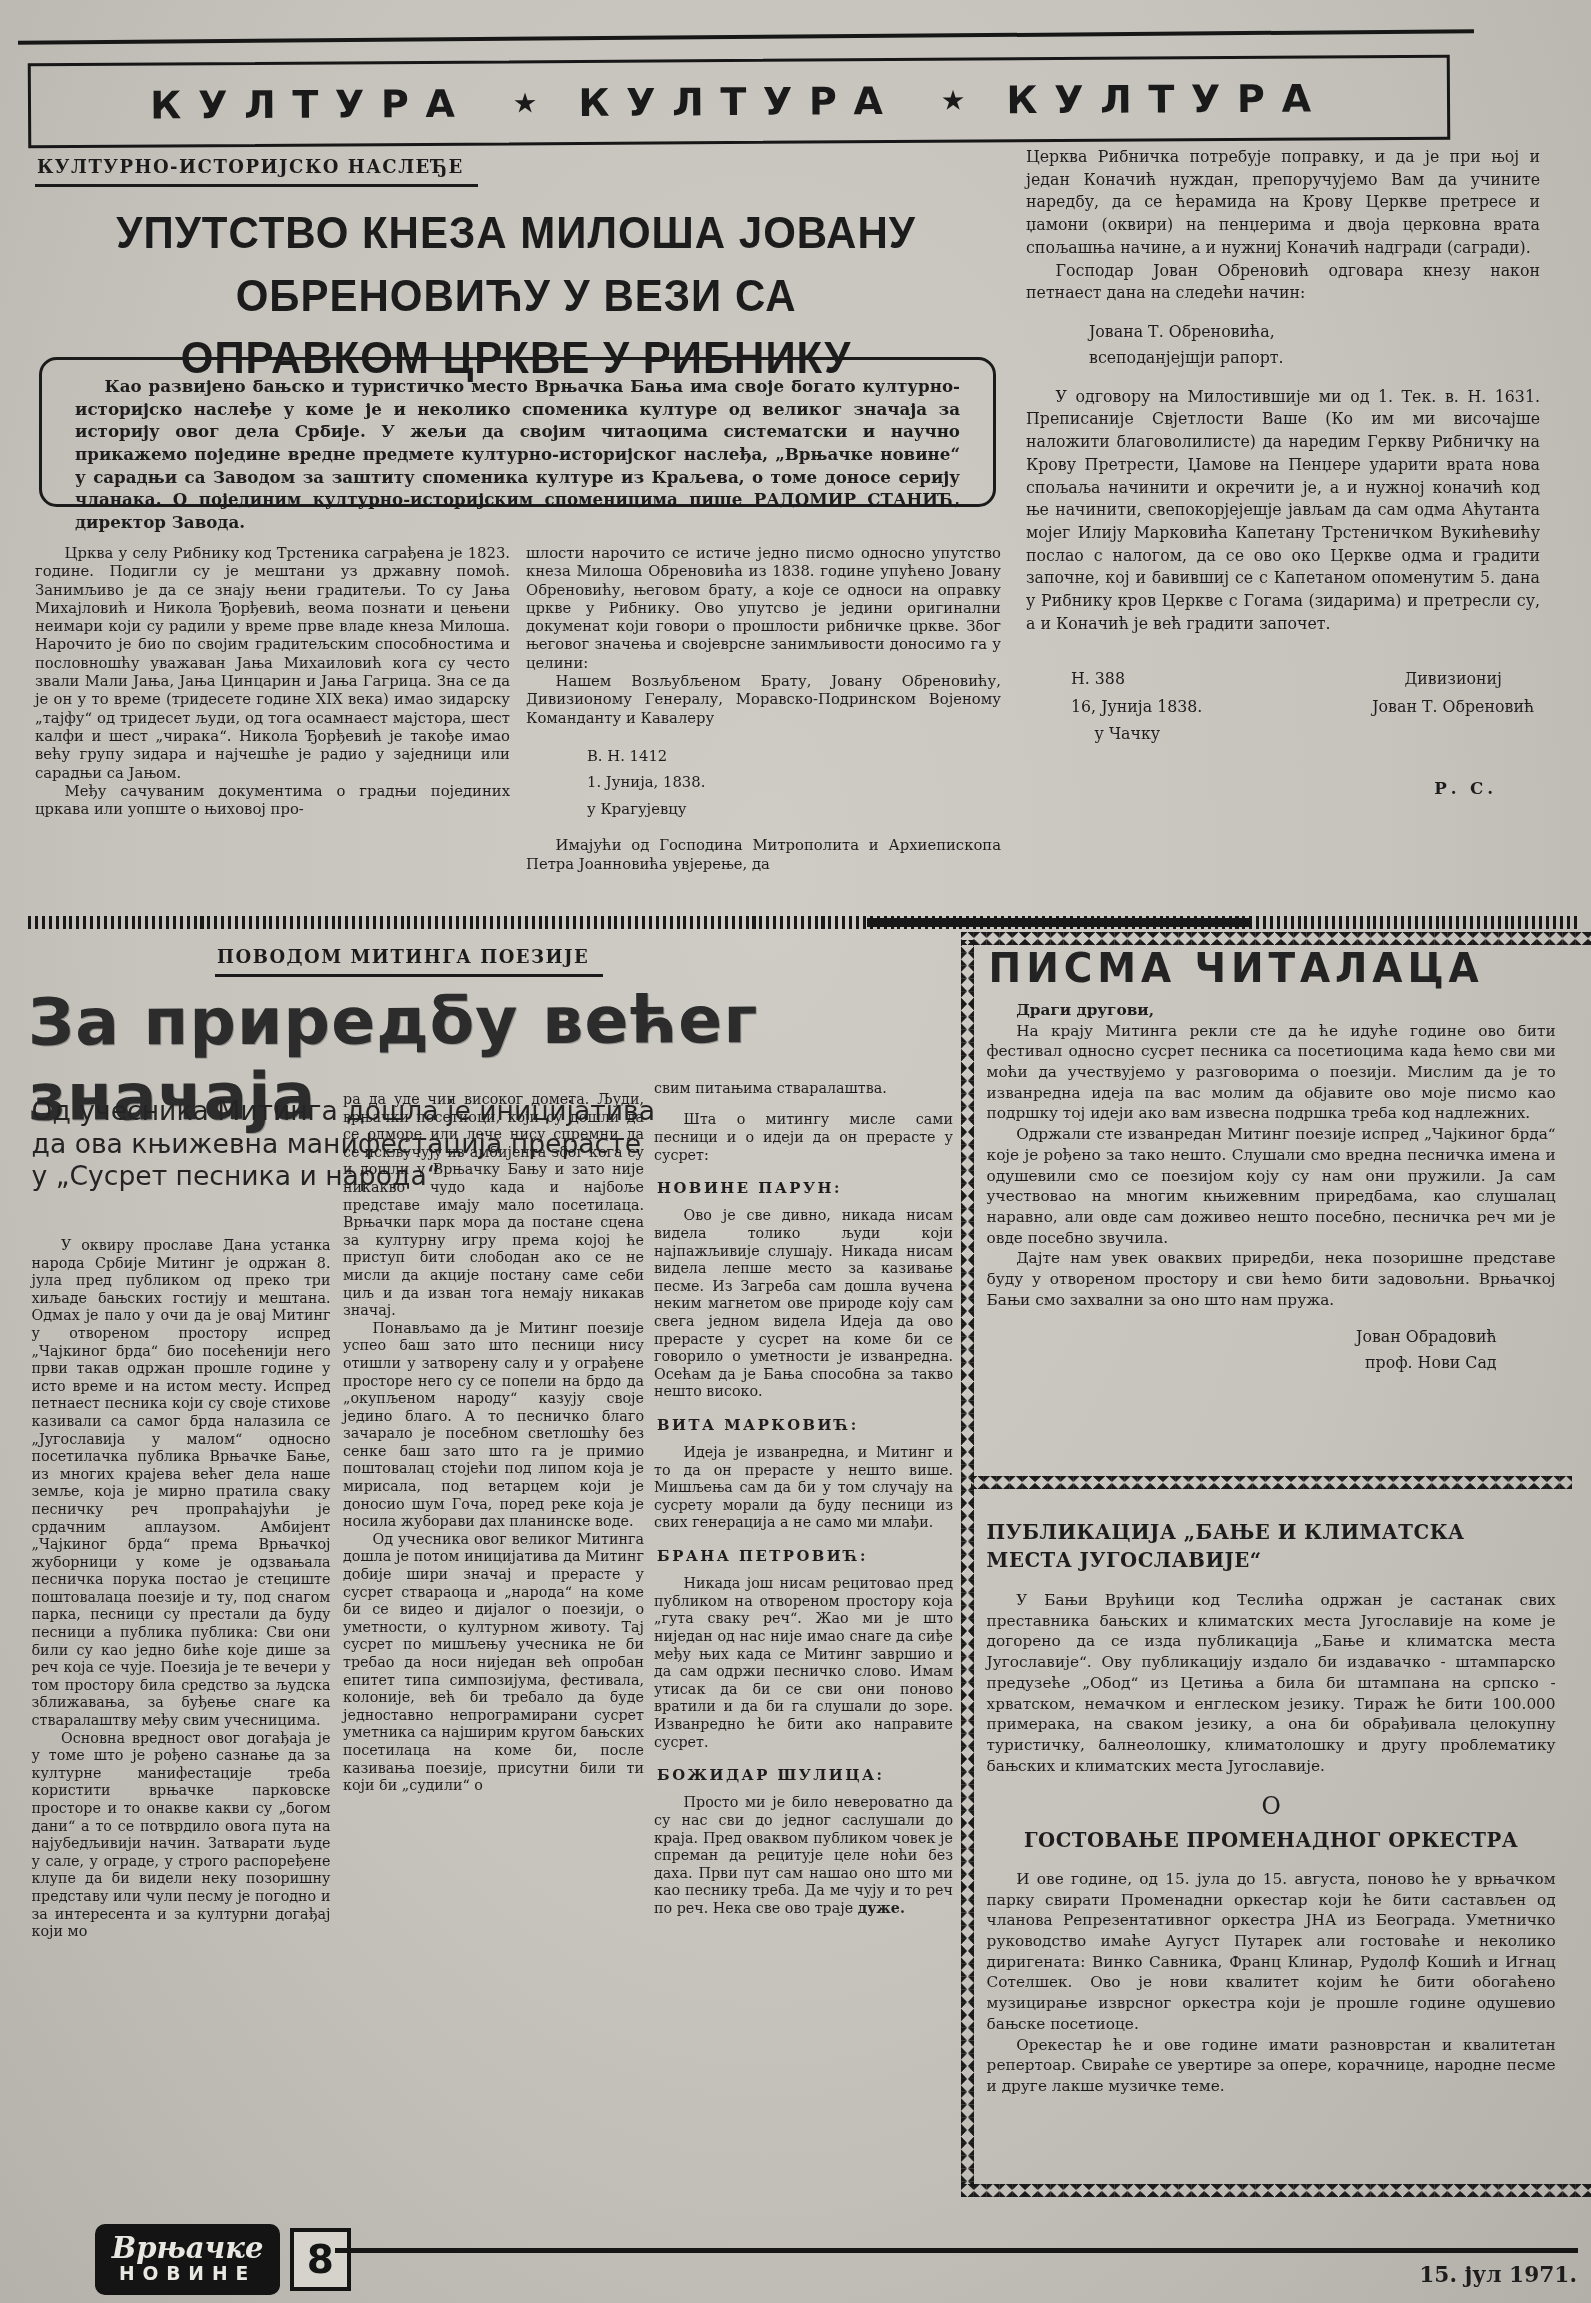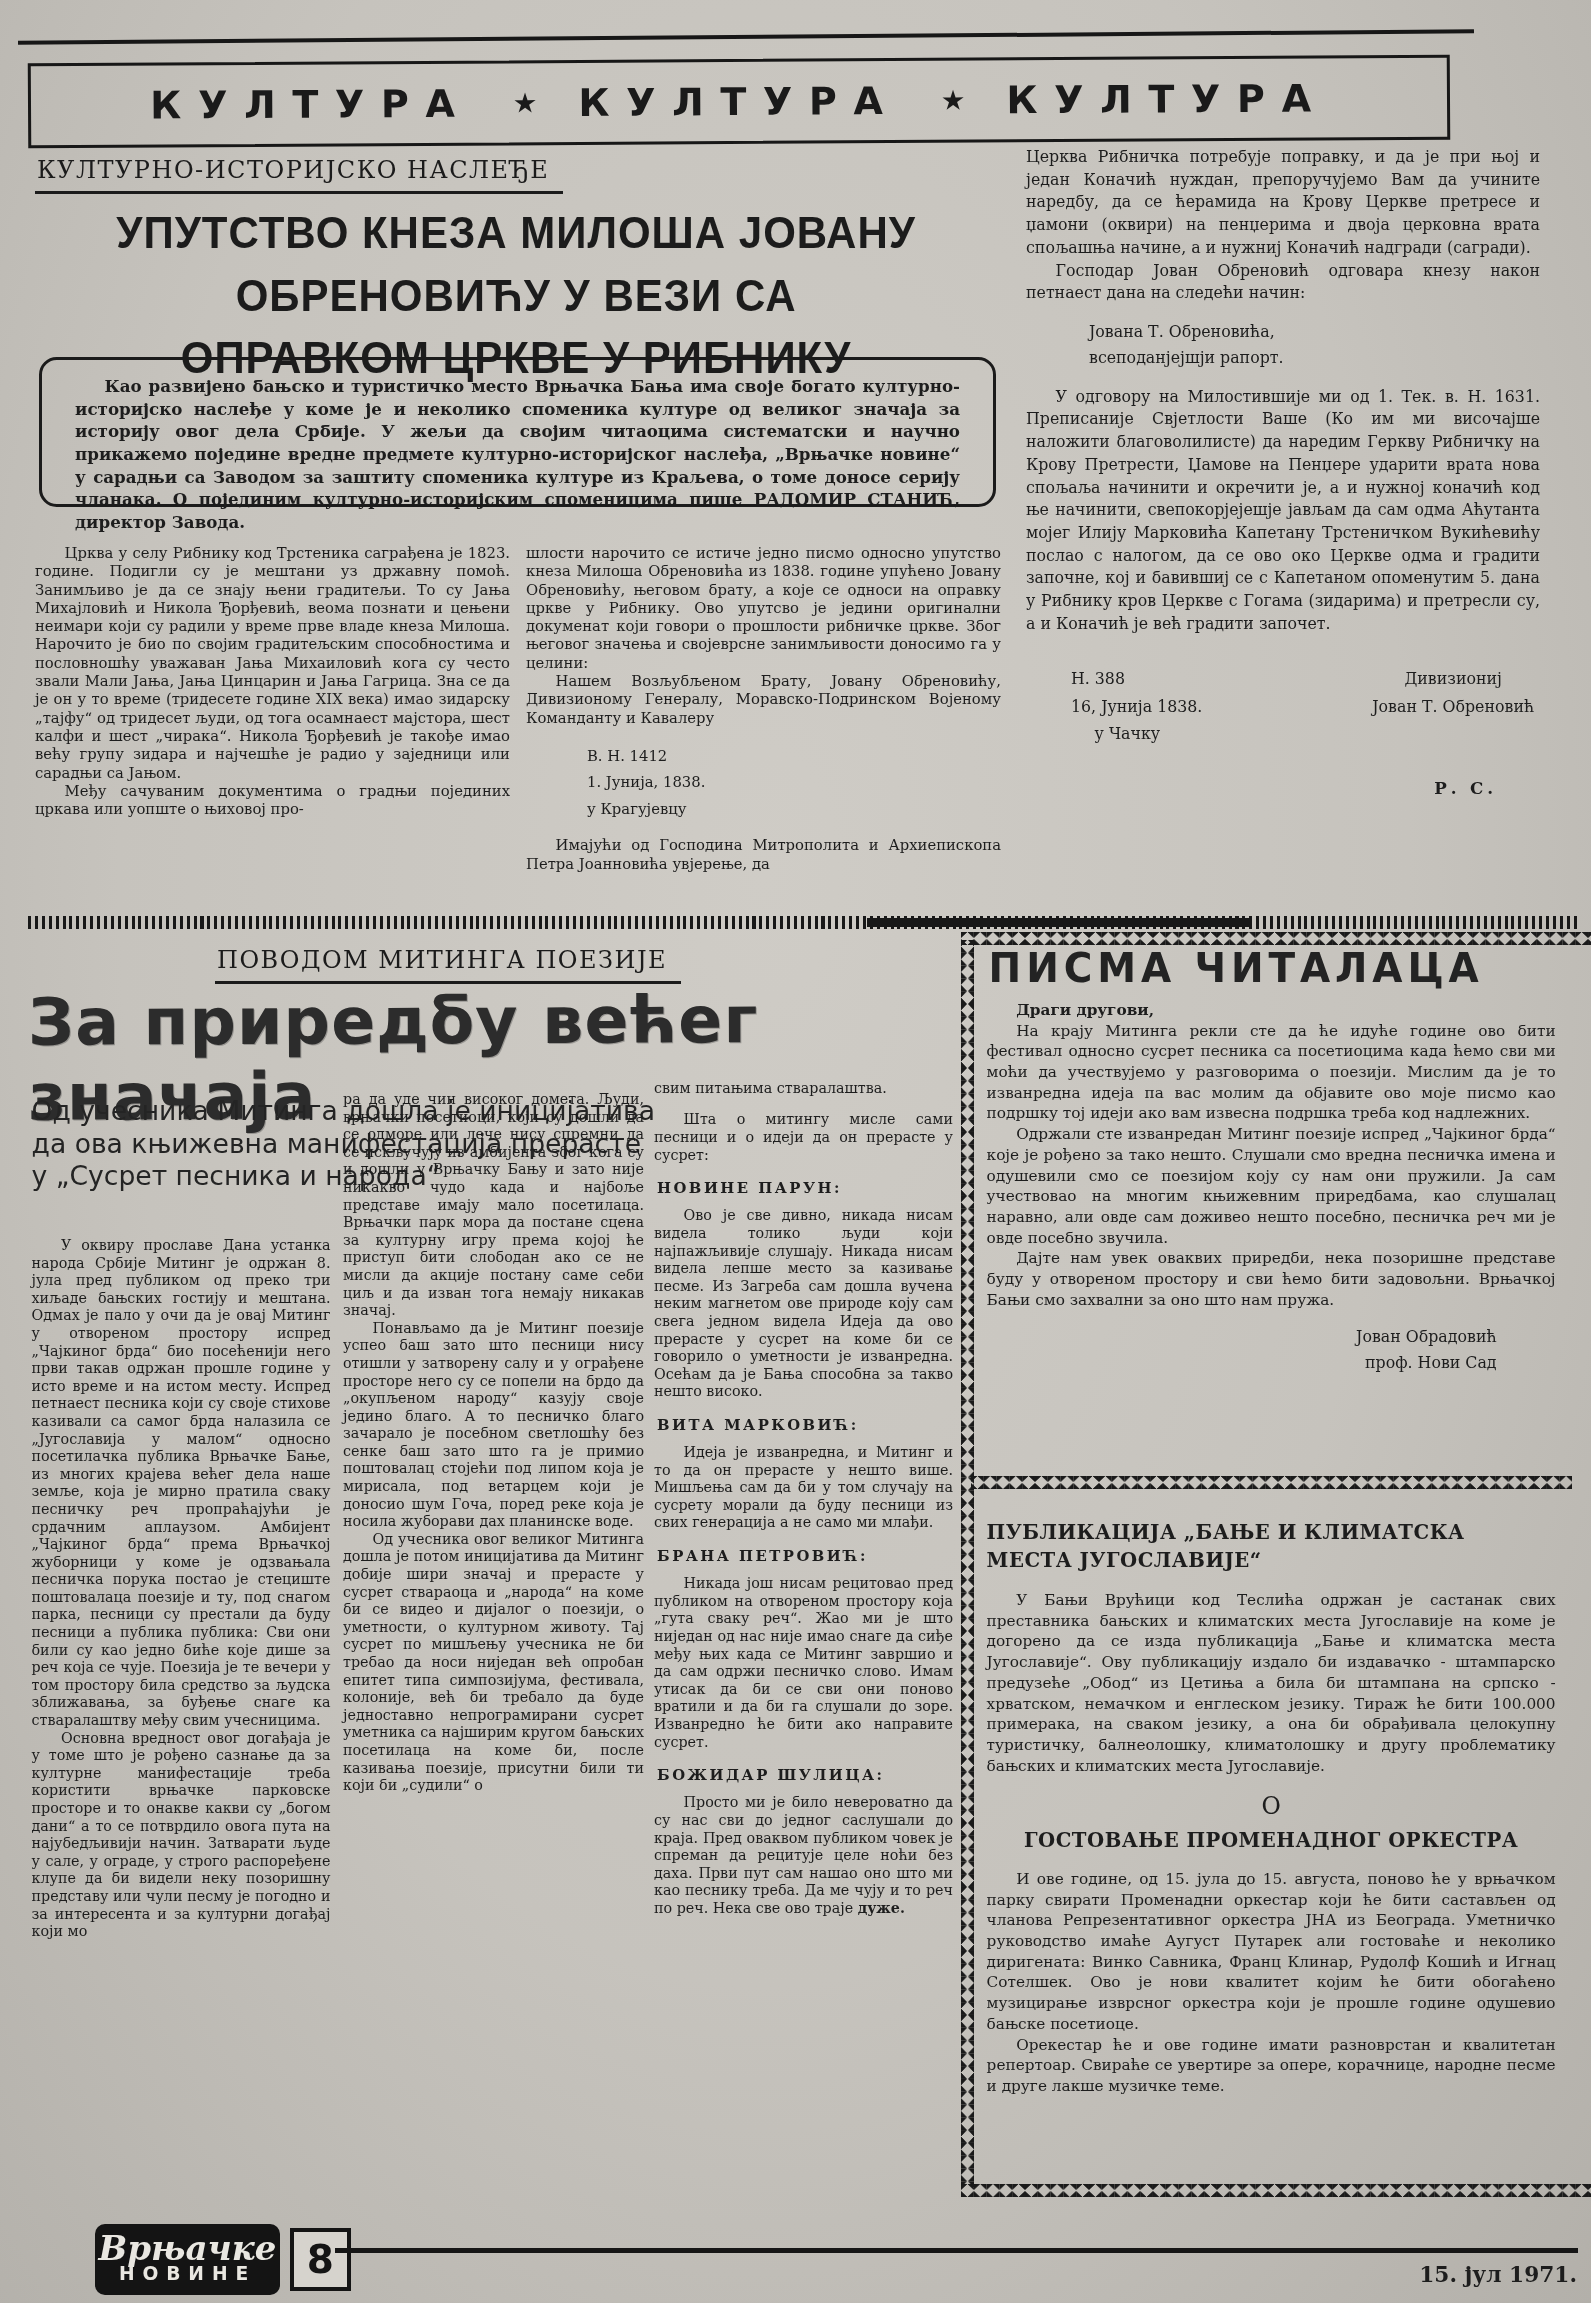--- a/index.html
+++ b/index.html
@@ -10,21 +10,21 @@
   p{margin:0;}
   .ind{text-indent:29.6px;}
   .just{text-align:justify;}
   
   .topline{left:17.7px;top:35px;width:1456px;height:3.9px;background:#171717;transform:rotate(-0.45deg);}
   .band{left:27.6px;top:59px;width:1422px;height:85px;border:3.9px solid #171717;box-sizing:border-box;
         display:flex;align-items:center;justify-content:center;gap:41px;transform:rotate(-0.35deg);}
   .band-word{font-family:"DejaVu Sans",sans-serif;font-weight:bold;font-size:38px;letter-spacing:16.7px;color:#1a1a1a;}
   .band-star{font-size:27.6px;color:#1a1a1a;}
   
-  .kicker{font-weight:normal;font-size:24px;letter-spacing:1.5px;border-bottom:3.9px solid #1b1b1b;
+  .kicker{font-weight:bold;font-size:18px;letter-spacing:1.5px;border-bottom:3.9px solid #1b1b1b;
           padding:0 13.8px 6.9px 2px;color:#1b1b1b;white-space:nowrap;}
   
   .headline1{left:29.6px;top:207px;width:973px;text-align:center;font-family:"Liberation Sans",sans-serif;
              font-weight:bold;font-size:42px;line-height:59px;letter-spacing:1px;color:#1c1c1c;transform:scaleY(1.06);}
   .introbox{left:39px;top:357px;width:957px;height:150px;border:3.9px solid #1b1b1b;border-radius:17.7px;
             box-sizing:border-box;padding:14.8px 33px 0 33px;font-weight:bold;font-size:16.7px;line-height:22.7px;}
   .col{box-sizing:border-box;}
   .body15{font-size:14.8px;line-height:18.3px;}
   .colA{left:35px;top:544px;width:475px;}
   .colB{left:526px;top:544px;width:475px;}
@@ -76,21 +76,21 @@
   .railsec{position:absolute;left:25.6px;top:587px;width:569px;font-size:15.3px;line-height:20.7px;}
   .railhead{font-weight:bold;font-size:19.7px;letter-spacing:0.5px;line-height:27.6px;margin-bottom:15.8px;}
   .osep{text-align:center;font-size:23.6px;margin:19.7px 0 13.8px 0;}
   .railhead2{text-align:center;font-weight:bold;font-size:19.7px;letter-spacing:0.5px;margin:5.9px 0 17.7px 0;}
   
   .botrule{left:335px;top:2248px;width:1243px;height:4.9px;background:#161616;}
   .dateline{left:1281px;top:2262px;width:296px;text-align:right;font-weight:bold;font-size:21.7px;}
   .logo{left:95px;top:2224px;display:flex;gap:9.9px;align-items:stretch;}
   .logo-main{width:185px;height:71px;background:#141414;border-radius:9.9px;color:#e9e7e1;
              display:flex;flex-direction:column;justify-content:center;text-align:center;}
-  .logo-script{font-style:italic;font-weight:bold;font-size:34px;line-height:29.6px;}
+  .logo-script{font-style:italic;font-weight:bold;font-size:29px;line-height:29.6px;}
   .logo-caps{font-family:"DejaVu Sans",sans-serif;font-weight:bold;font-size:18.7px;letter-spacing:7.9px;line-height:21.7px;}
   .logo-num{width:61px;height:63px;margin-top:3.9px;background:#d6d3cd;border:4.9px solid #141414;box-sizing:border-box;
             display:flex;align-items:center;justify-content:center;font-family:"DejaVu Sans",sans-serif;
             font-weight:bold;font-size:39px;color:#141414;}
 </style>
 </head>
 <body>
 
 <div id="page">
 

